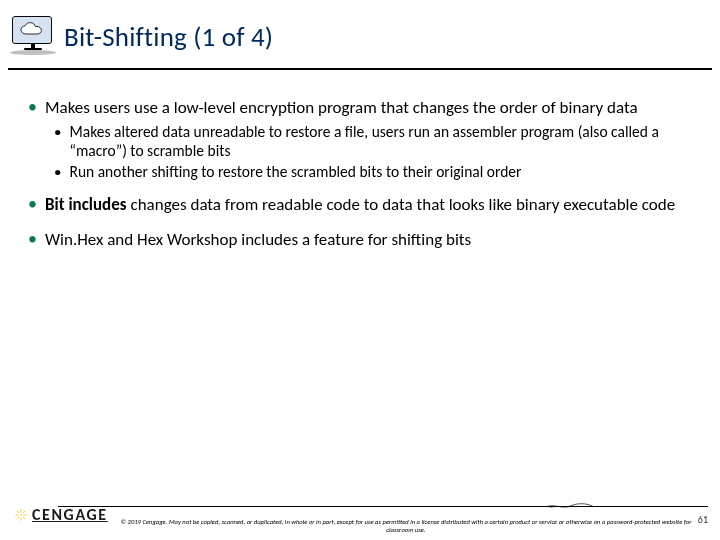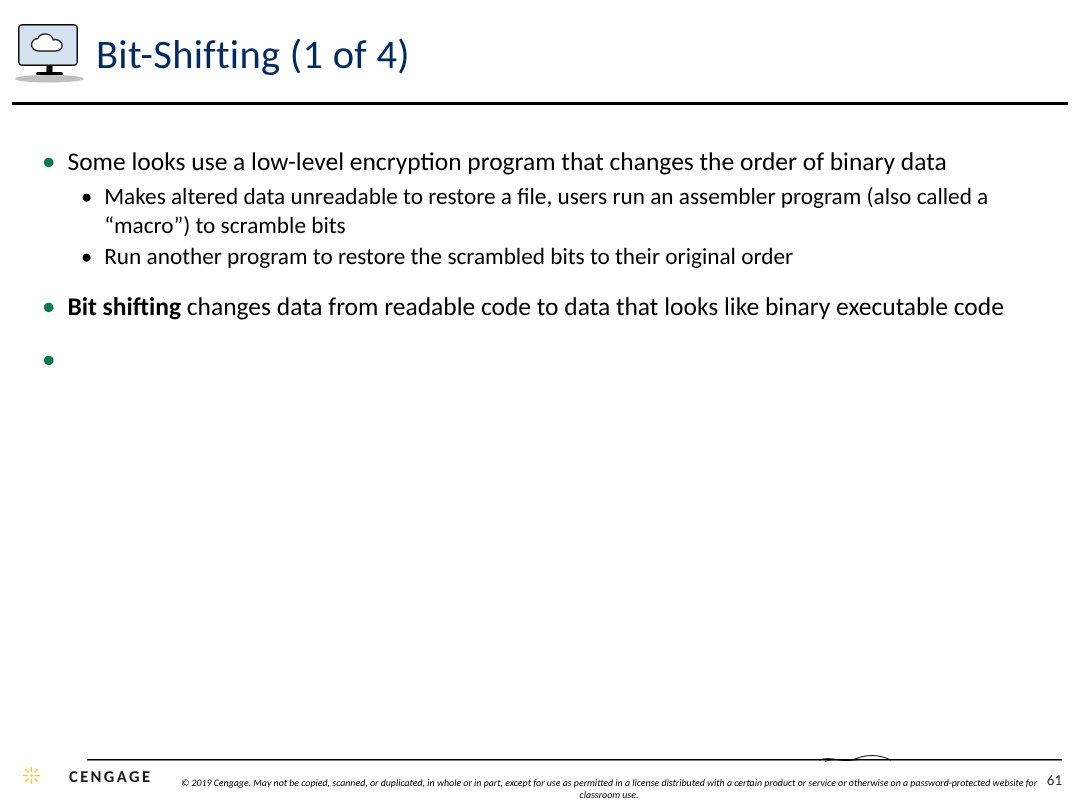--- a/index.html
+++ b/index.html
@@ -23,21 +23,21 @@
   .b2-group { margin: 2px 0 14px 26px; font-size: 15.5px; }
   .b2 { display: flex; margin-bottom: 2px; }
   .b2 .dot { color: #000; font-size: 15px; line-height: 1.2; margin-right: 8px; flex: 0 0 auto; }
   .gap { height: 10px; }
 
   .footer { position: absolute; left: 0; right: 0; bottom: 0; height: 48px; }
   .rule-wrap { position: absolute; left: 58px; right: 12px; top: 10px; height: 6px; }
   .rule { position: absolute; left: 0; right: 0; top: 4px; border-top: 1px solid #000; }
   .flourish { position: absolute; right: 108px; top: 0; height: 8px; }
   .logo { position: absolute; left: 14px; bottom: 16px; display: flex; align-items: center; }
-  .logo .txt { font-size: 11px; letter-spacing: 1.6px; font-weight: 700; color: #1a1a1a; margin-left: 18px; }
+  .logo .txt { font-size: 16px; letter-spacing: 1.6px; font-weight: 700; color: #1a1a1a; margin-left: 4px; text-decoration: underline; }
   .star { width: 14px; height: 14px; }
   .copyright { position: absolute; left: 120px; right: 28px; bottom: 6px; text-align: center; font-size: 6.6px; line-height: 1.25; color: #000; font-style: italic; }
   .pagenum { position: absolute; right: 12px; bottom: 14px; font-size: 10px; color: #333; }
 </style>
 </head>
 <body>
 
 <div class="slide">
 
   <div class="header">
@@ -49,42 +49,43 @@
         </svg>
       </div>
       <div class="stand"></div>
     </div>
     <div class="title">Bit-Shifting (1 of 4)</div>
   </div>
 
   <div class="body">
     <div class="b1">
       <span class="dot">•</span>
-      <span>Some looks use a low-level encryption program that changes the order of binary data</span>
+      <span>Makes users use a low-level encryption program that changes the order of binary data</span>
     </div>
     <div class="b2-group">
       <div class="b2">
         <span class="dot">•</span>
         <span>Makes altered data unreadable to restore a file, users run an assembler program (also called a “macro”) to scramble bits</span>
       </div>
       <div class="b2">
         <span class="dot">•</span>
-        <span>Run another program to restore the scrambled bits to their original order</span>
+        <span>Run another shifting to restore the scrambled bits to their original order</span>
       </div>
     </div>
 
     <div class="b1">
       <span class="dot">•</span>
-      <span><strong>Bit shifting</strong><span> changes data from readable code to data that looks like binary executable code</span></span>
+      <span><strong>Bit includes</strong><span> changes data from readable code to data that looks like binary executable code</span></span>
     </div>
 
     <div class="gap"></div>
 
     <div class="b1">
       <span class="dot">•</span>
+      <span>Win.Hex and Hex Workshop includes a feature for shifting bits</span>
     </div>
   </div>
 
   <div class="footer">
     <div class="rule-wrap">
       <div class="rule"></div>
       <svg class="flourish" width="60" height="10" viewBox="0 0 60 10">
         <path d="M0 6 C 10 2, 20 9, 30 5 S 50 1, 60 6" stroke="#000" stroke-width="0.8" fill="none"></path>
         <path d="M5 7 C 14 3.5, 24 8, 34 5" stroke="#000" stroke-width="0.6" fill="none"></path>
       </svg>

